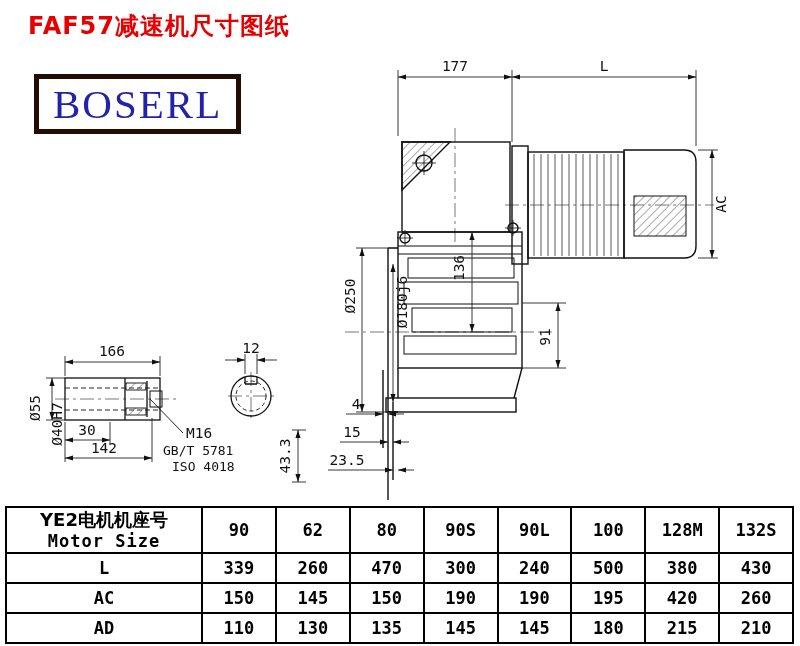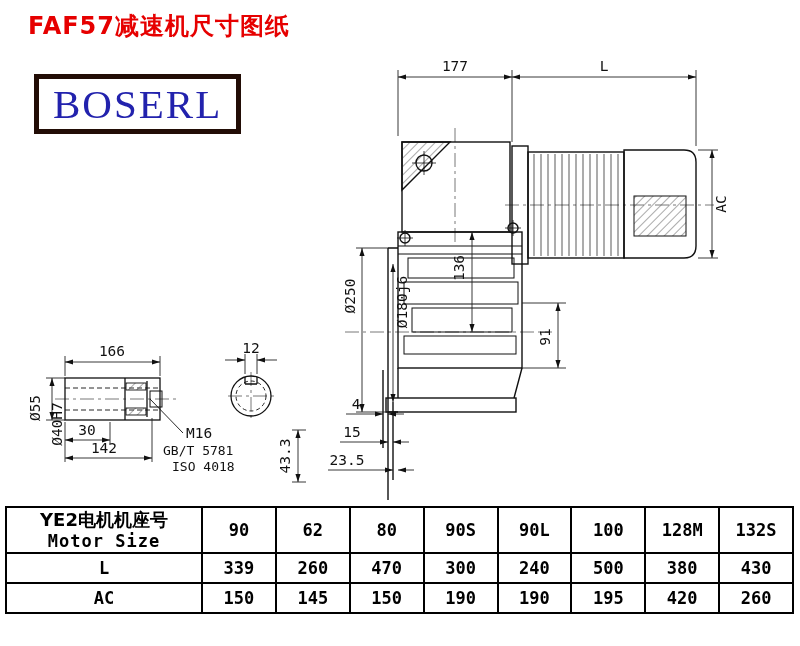--- a/index.html
+++ b/index.html
@@ -194,14 +194,25 @@
       <td>AC</td>
       <td>150</td>
       <td>145</td>
       <td>150</td>
       <td>190</td>
       <td>190</td>
       <td>195</td>
       <td>420</td>
       <td>260</td>
     </tr>
+    <tr>
+      <td>AD</td>
+      <td>110</td>
+      <td>130</td>
+      <td>135</td>
+      <td>145</td>
+      <td>145</td>
+      <td>180</td>
+      <td>215</td>
+      <td>210</td>
+    </tr>
   </tbody>
 </table>
 
 </body></html>

